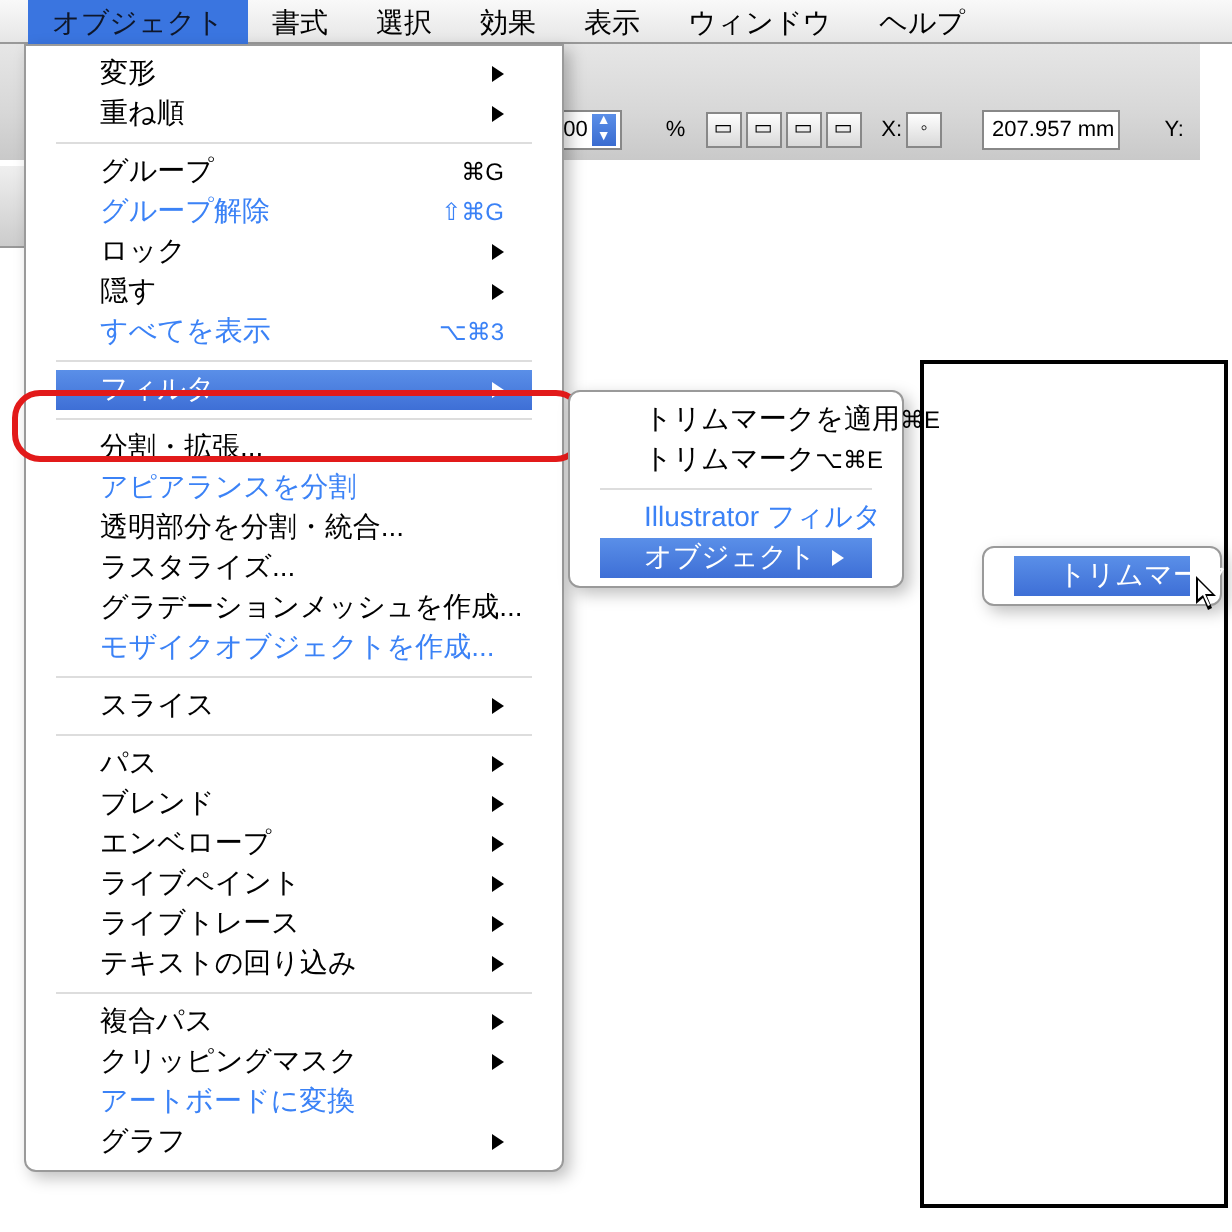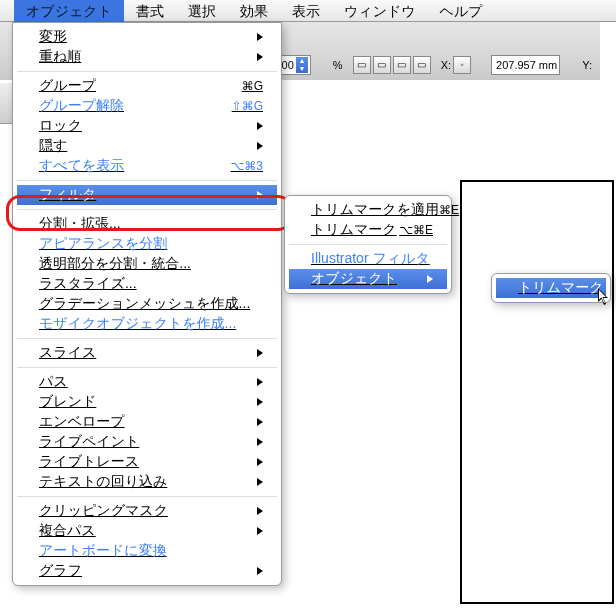--- a/index.html
+++ b/index.html
@@ -85,24 +85,23 @@
     top:100px; left:460px;
     width:150px; height:420px;
     border:2px solid #000;
   }
   
   .menu {
     position:absolute;
     background:#fff;
     border:1px solid #9a9a9a;
     box-shadow: 3px 3px 8px rgba(0,0,0,0.25);
-    padding:4px 4px;
+    padding:4px 15px;
     box-sizing:border-box;
     border-radius:0 0 6px 6px;
-    text-decoration:underline;
   }
   .menu-row {
     display:flex;
     align-items:center;
     justify-content:space-between;
     height:20px;
     padding:0 14px 0 22px;
     white-space:nowrap;
     font-size:14px;
   }
@@ -300,27 +299,27 @@
       </span>
     </div>
     <div class="menu-row">
       <span>テキストの回り込み</span>
       <span class="rhs">
         <span class="tri"></span>
       </span>
     </div>
     <div class="menu-sep"></div>
     <div class="menu-row">
+      <span>複合パス</span>
+      <span class="rhs">
+        <span class="tri"></span>
+      </span>
+    </div>
+    <div class="menu-row">
       <span>クリッピングマスク</span>
-      <span class="rhs">
-        <span class="tri"></span>
-      </span>
-    </div>
-    <div class="menu-row">
-      <span>複合パス</span>
       <span class="rhs">
         <span class="tri"></span>
       </span>
     </div>
     <div class="menu-row disabled">
       <span>アートボードに変換</span>
       <span class="rhs"></span>
     </div>
     <div class="menu-row">
       <span>グラフ</span>

